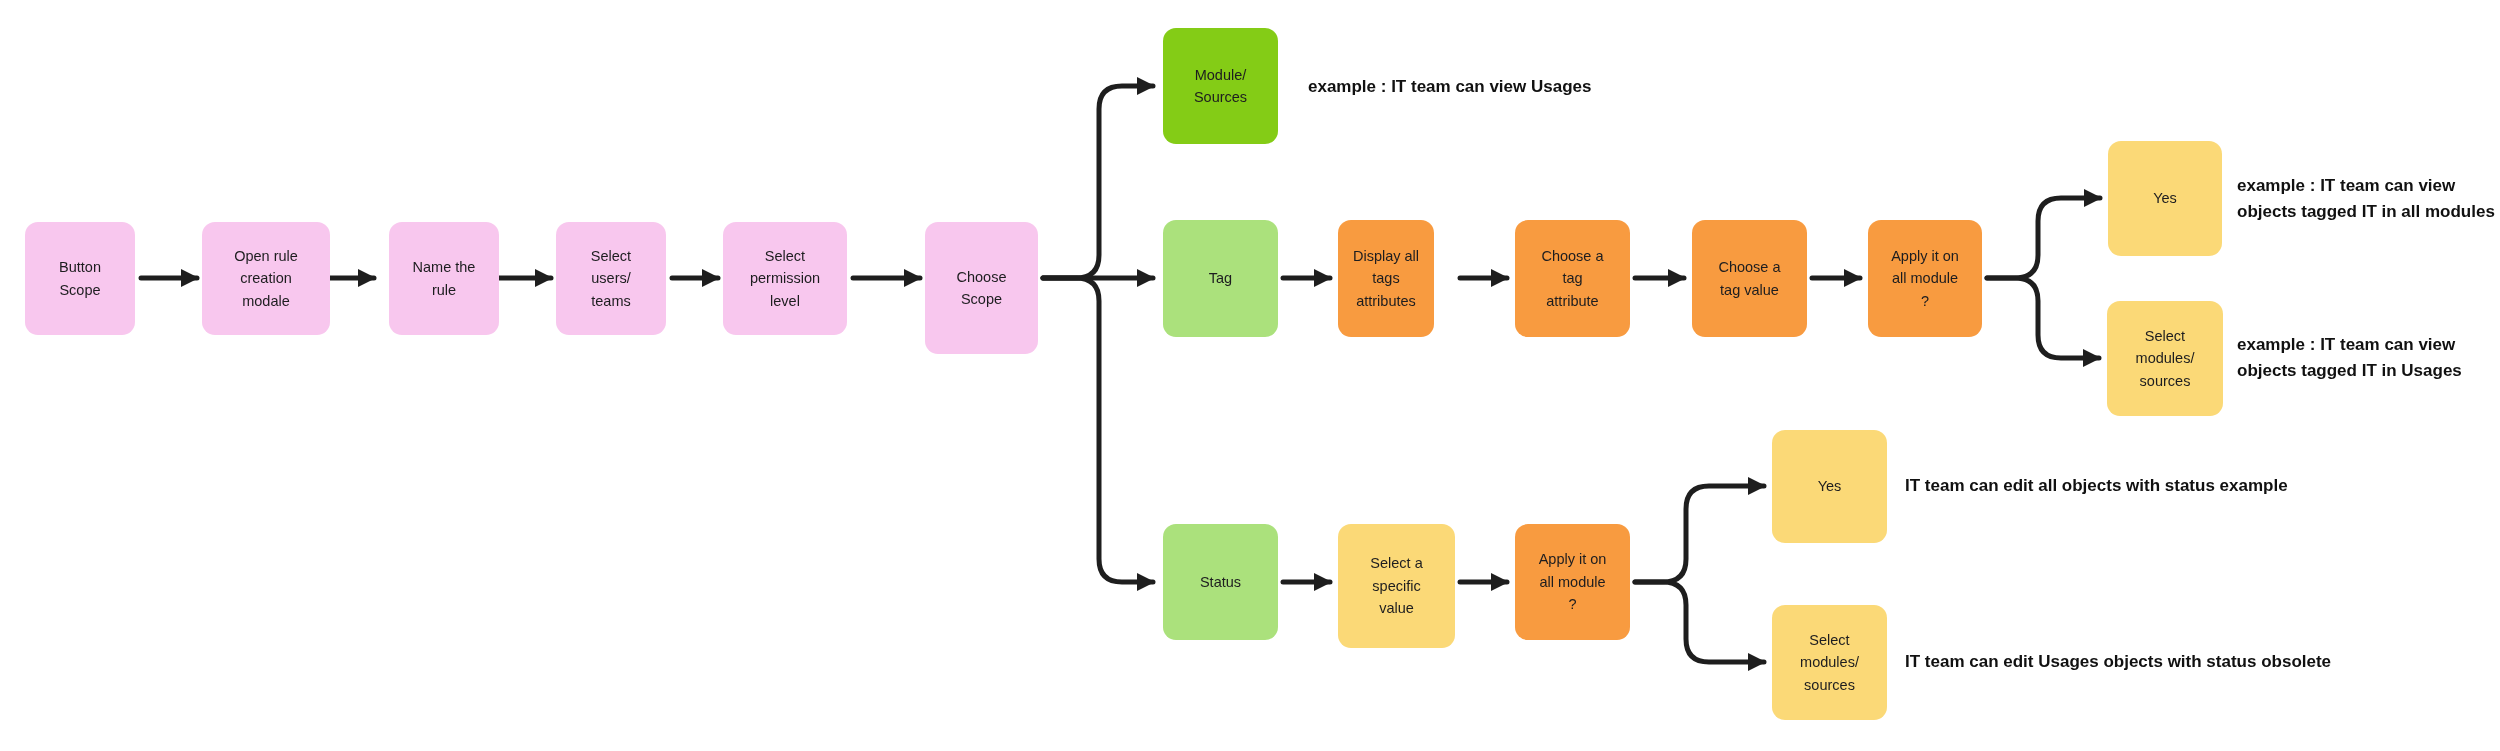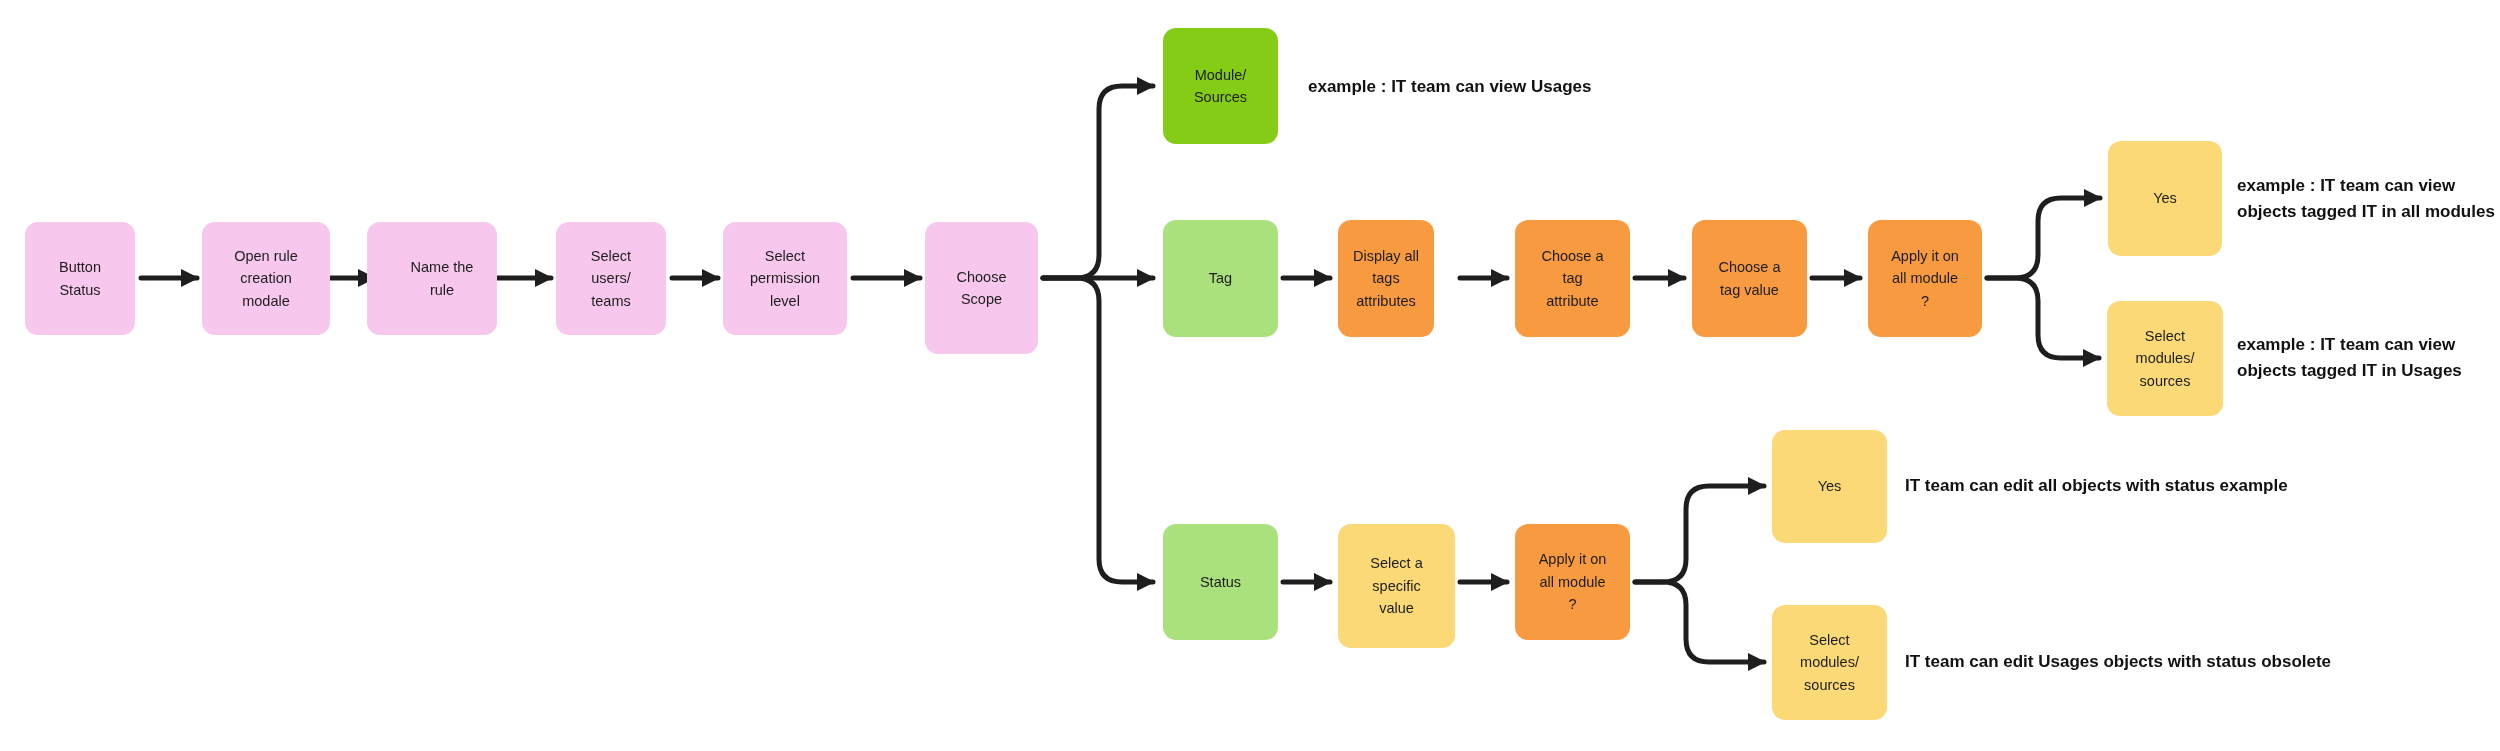--- a/index.html
+++ b/index.html
@@ -30,21 +30,21 @@
     transform:translateY(-50%);
     font-weight:700;
     font-size:17px;
     line-height:1.55;
     color:#111111;
     white-space:pre-line;
   }
   
   #n-button-create{left:25px;top:222px;width:110px;height:113px;}
   #n-open-rule{left:202px;top:222px;width:128px;height:113px;}
-  #n-name-rule{left:367px;top:222px;width:110px;height:113px;padding-left:20px;}
+  #n-name-rule{left:389px;top:222px;width:110px;height:113px;}
   #n-select-users{left:556px;top:222px;width:110px;height:113px;}
   #n-select-permission{left:723px;top:222px;width:124px;height:113px;}
   #n-choose-scope{left:925px;top:222px;width:113px;height:132px;}
   #n-module-sources{left:1163px;top:28px;width:115px;height:116px;}
   #n-tag{left:1163px;top:220px;width:115px;height:117px;}
   #n-display-tags{left:1338px;top:220px;width:96px;height:117px;}
   #n-choose-attr{left:1515px;top:220px;width:115px;height:117px;}
   #n-choose-value{left:1692px;top:220px;width:115px;height:117px;}
   #n-apply-mid{left:1868px;top:220px;width:114px;height:117px;}
   #n-yes-mid{left:2108px;top:141px;width:114px;height:115px;}
@@ -86,21 +86,21 @@
     <path class="edge" d="M1812 278 H1860" marker-end="url(#arrow)"></path>
     <path class="edge" d="M1987 278 H2015 Q2038 278 2038 255 V221 Q2038 198 2061 198 H2100" marker-end="url(#arrow)"></path>
     <path class="edge" d="M1987 278 H2015 Q2038 278 2038 301 V335 Q2038 358 2061 358 H2099" marker-end="url(#arrow)"></path>
     <path class="edge" d="M1283 582 H1330" marker-end="url(#arrow)"></path>
     <path class="edge" d="M1460 582 H1507" marker-end="url(#arrow)"></path>
     <path class="edge" d="M1635 582 H1663 Q1686 582 1686 559 V509 Q1686 486 1709 486 H1764" marker-end="url(#arrow)"></path>
     <path class="edge" d="M1635 582 H1663 Q1686 582 1686 605 V639 Q1686 662 1709 662 H1764" marker-end="url(#arrow)"></path>
   </svg>
 
   <div class="node" id="n-button-create" style="background: rgb(248, 199, 238);">Button
-Status</div>
+Scope</div>
   <div class="node" id="n-open-rule" style="background: rgb(248, 199, 238);">Open rule
 creation
 modale</div>
   <div class="node" id="n-name-rule" style="background: rgb(248, 199, 238);">Name the
 rule</div>
   <div class="node" id="n-select-users" style="background: rgb(248, 199, 238);">Select
 users/
 teams</div>
   <div class="node" id="n-select-permission" style="background: rgb(248, 199, 238);">Select
 permission

